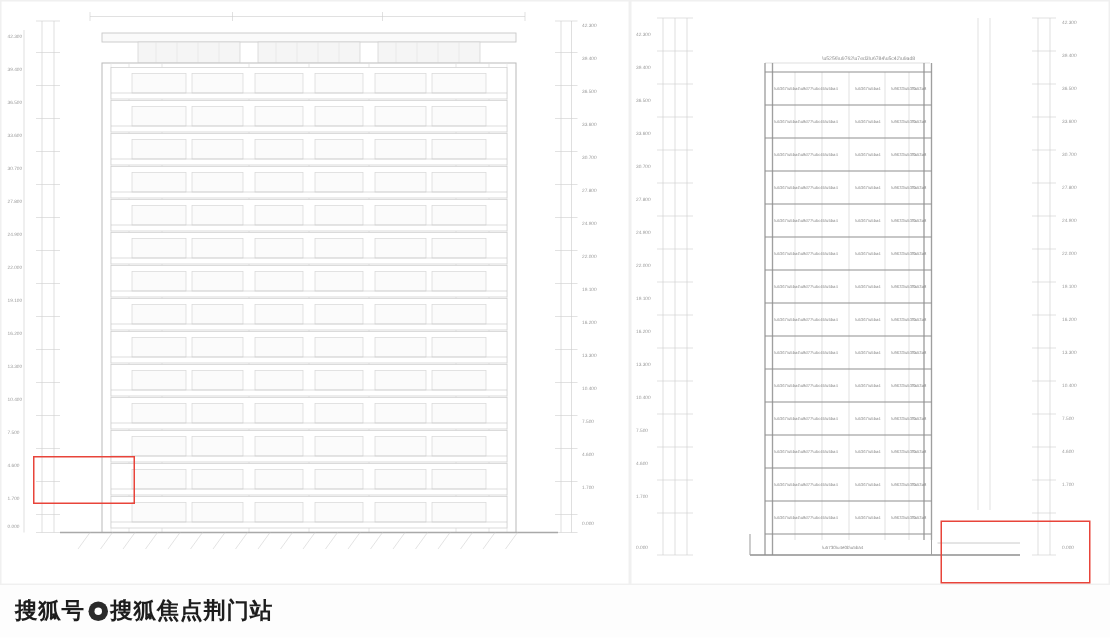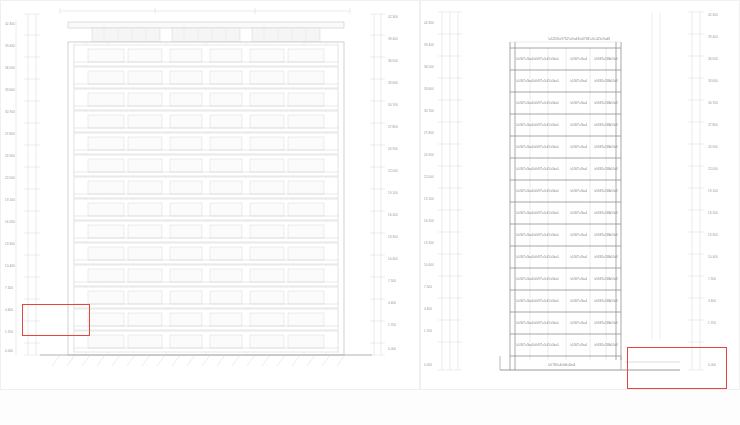--- a/index.html
+++ b/index.html
@@ -611,14 +611,17 @@
         <g stroke="#cfcfcf" stroke-width="0.4">
           <line x1="232" y1="12" x2="232" y2="340"></line>
           <line x1="240" y1="12" x2="240" y2="340"></line>
         </g>
       </svg>
     </div>
 
     <div class="highlight-box" id="highlight-right" style="left:207px; top:347px; width:100px; height:42px;"></div>
   </div>
 
+  <div class="watermark">
+    <span>搜狐号</span><span class="wm-logo"></span><span>搜狐焦点荆门站</span>
+  </div>
 
 </div>
 
 </body></html>

